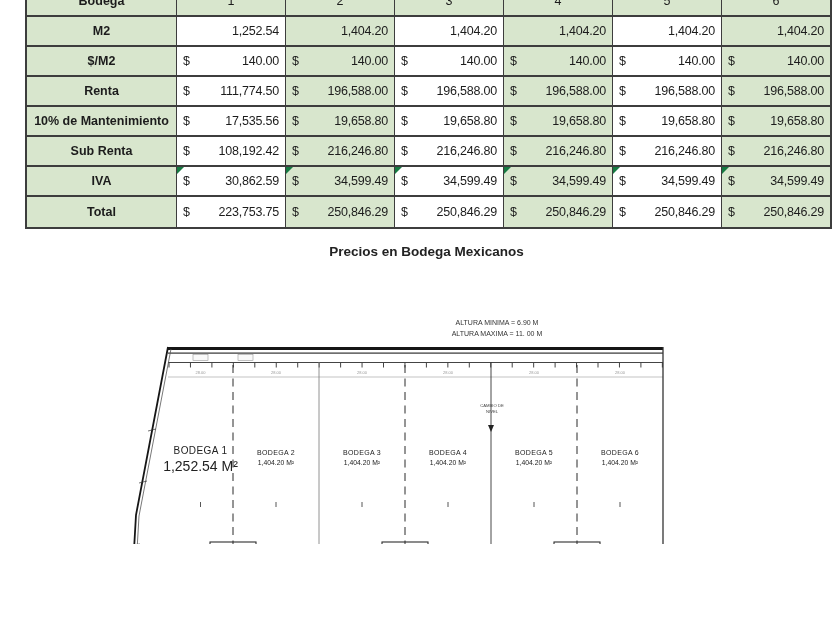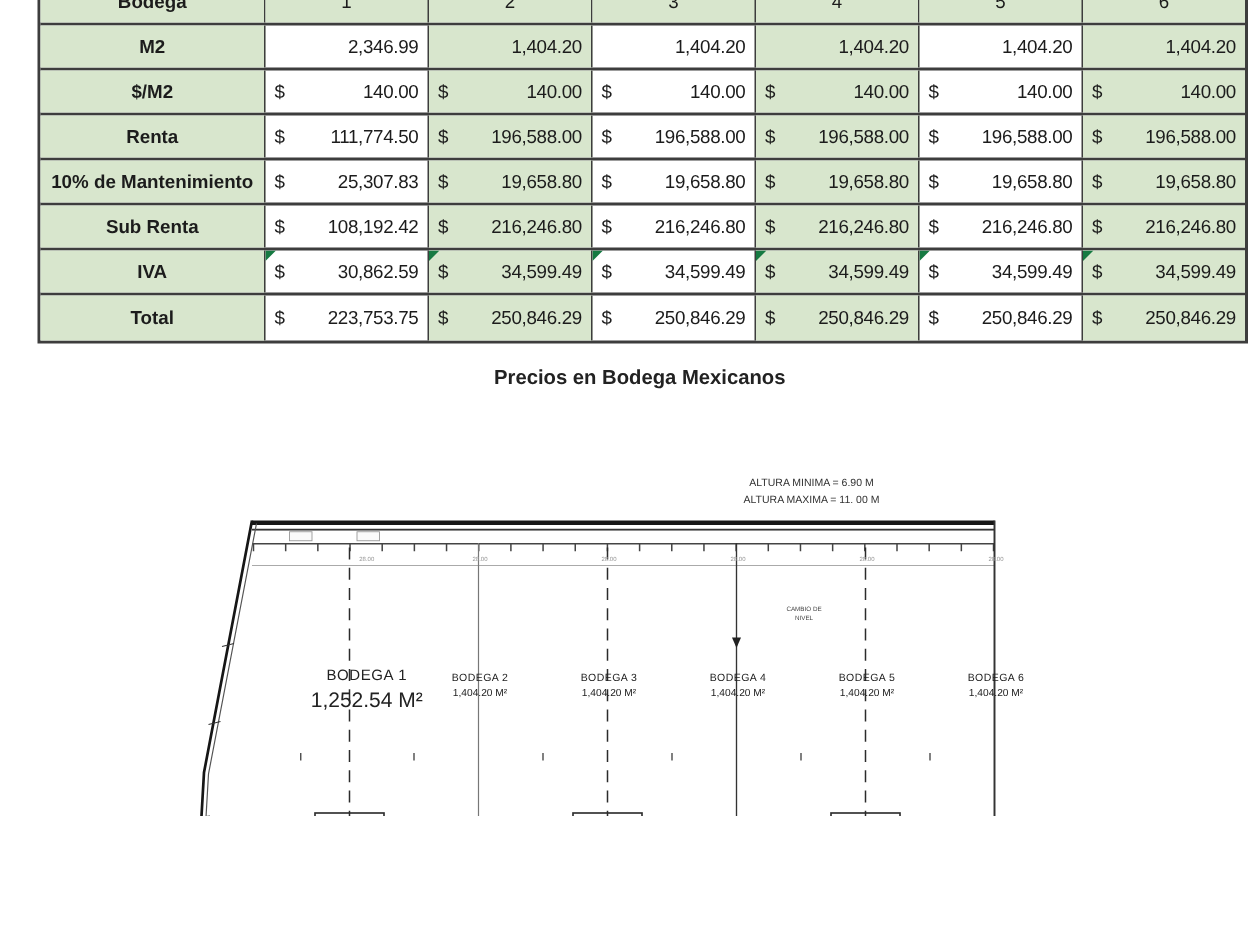--- a/index.html
+++ b/index.html
@@ -21,21 +21,21 @@
   .t-val{margin-left:auto;padding-right:6px;letter-spacing:-0.2px;}
   .flag::before{content:"";position:absolute;left:0;top:0;width:0;height:0;
                 border-top:7px solid #167a42;border-right:7px solid transparent;}
 
   .caption{position:absolute;left:25px;top:244px;width:803px;text-align:center;
            font-size:13.5px;font-weight:bold;color:#222;}
 
   
   .plan{position:absolute;left:115px;top:315px;width:560px;height:315px;}
   .plan svg{position:absolute;left:0;top:0;}
-  .plan-label{position:absolute;transform:translateX(-50%);text-align:center;white-space:nowrap;color:#222;margin-left:44px;}
+  .plan-label{position:absolute;transform:translateX(-50%);text-align:center;white-space:nowrap;color:#222;}
   .altura{left:382px;top:2px;font-size:7px;line-height:11px;color:#333;}
   .cambio{left:377px;top:88px;font-size:4.2px;line-height:5.5px;color:#444;}
   .bodega .b-name{font-size:7px;line-height:10px;letter-spacing:0.3px;}
   .bodega .b-area{font-size:6.8px;line-height:10px;}
   .bodega.big .b-name{font-size:10px;line-height:15px;letter-spacing:0.4px;}
   .bodega.big .b-area{font-size:14px;line-height:16px;font-weight:normal;}
   .dim-label{font-size:4px;color:#999;}
   .room-label{font-size:4px;line-height:5.5px;color:#333;}
 </style>
 </head>
@@ -49,21 +49,21 @@
         <div class="t-cell t-head">1</div>
         <div class="t-cell t-head">2</div>
         <div class="t-cell t-head">3</div>
         <div class="t-cell t-head">4</div>
         <div class="t-cell t-head">5</div>
         <div class="t-cell t-head">6</div>
       </div>
       <div class="t-row">
         <div class="t-cell t-label">M2</div>
         <div class="t-cell t-data">
-          <div class="t-val">2,346.99</div>
+          <div class="t-val">1,252.54</div>
         </div>
         <div class="t-cell t-data green">
           <div class="t-val">1,404.20</div>
         </div>
         <div class="t-cell t-data">
           <div class="t-val">1,404.20</div>
         </div>
         <div class="t-cell t-data green">
           <div class="t-val">1,404.20</div>
         </div>
@@ -125,21 +125,21 @@
         </div>
         <div class="t-cell t-data green">
           <div class="t-dollar">$</div>
           <div class="t-val">196,588.00</div>
         </div>
       </div>
       <div class="t-row">
         <div class="t-cell t-label">10% de Mantenimiento</div>
         <div class="t-cell t-data">
           <div class="t-dollar">$</div>
-          <div class="t-val">25,307.83</div>
+          <div class="t-val">17,535.56</div>
         </div>
         <div class="t-cell t-data green">
           <div class="t-dollar">$</div>
           <div class="t-val">19,658.80</div>
         </div>
         <div class="t-cell t-data">
           <div class="t-dollar">$</div>
           <div class="t-val">19,658.80</div>
         </div>
         <div class="t-cell t-data green">

